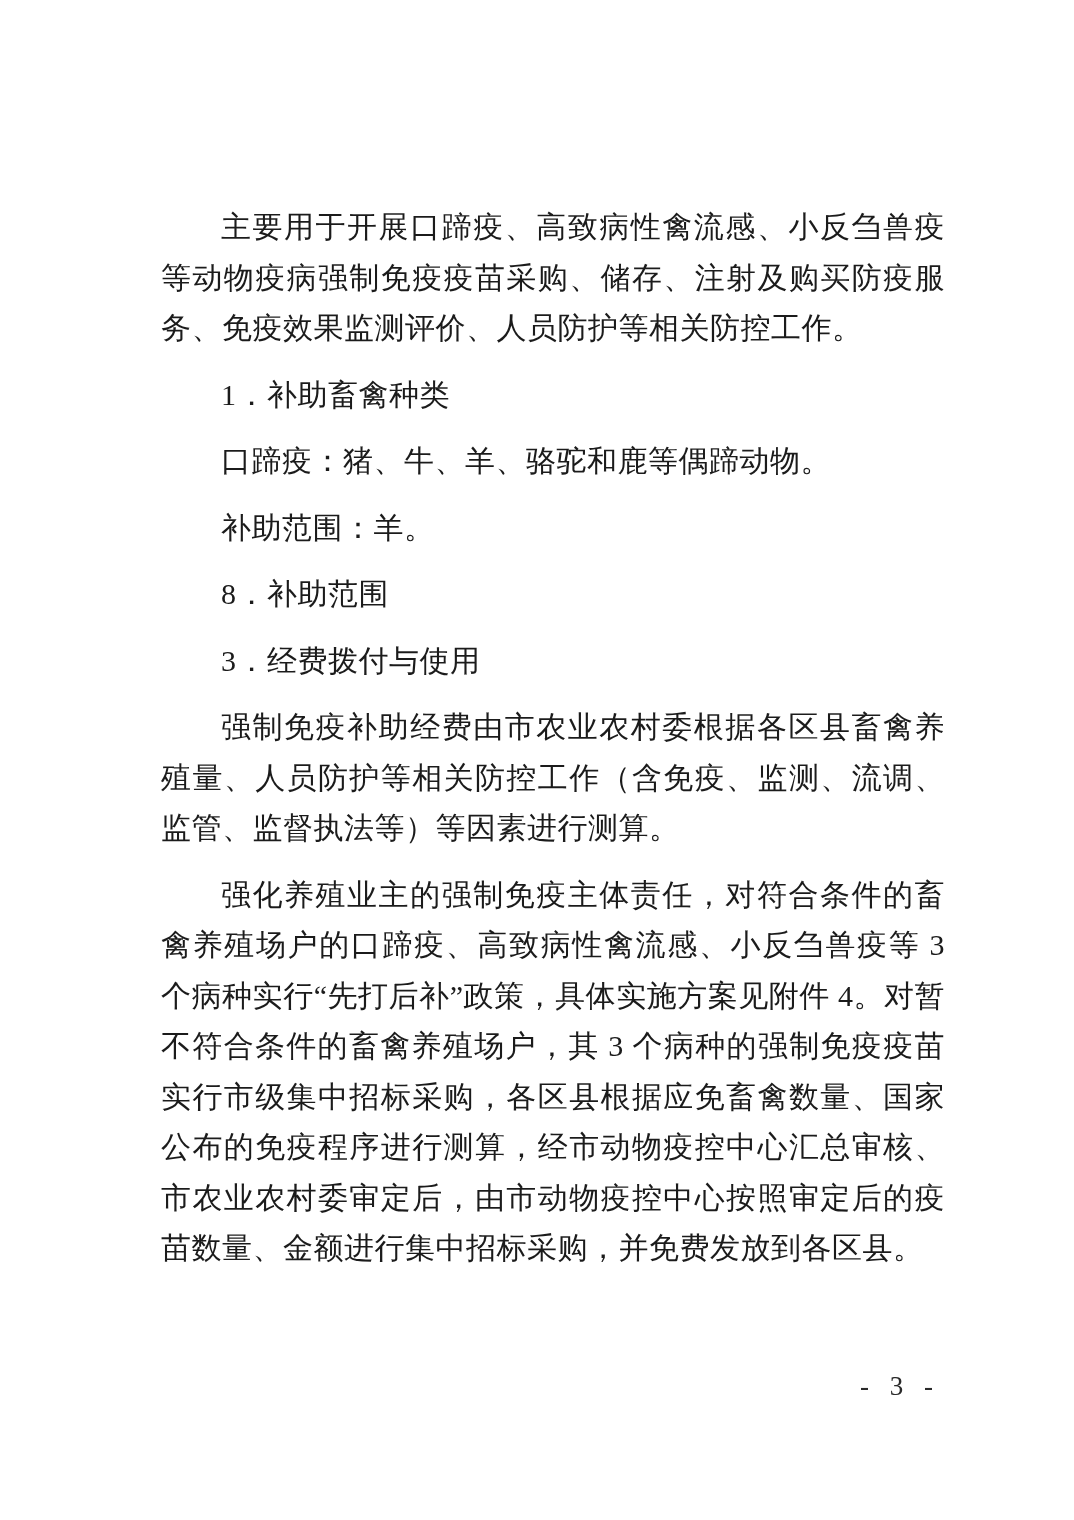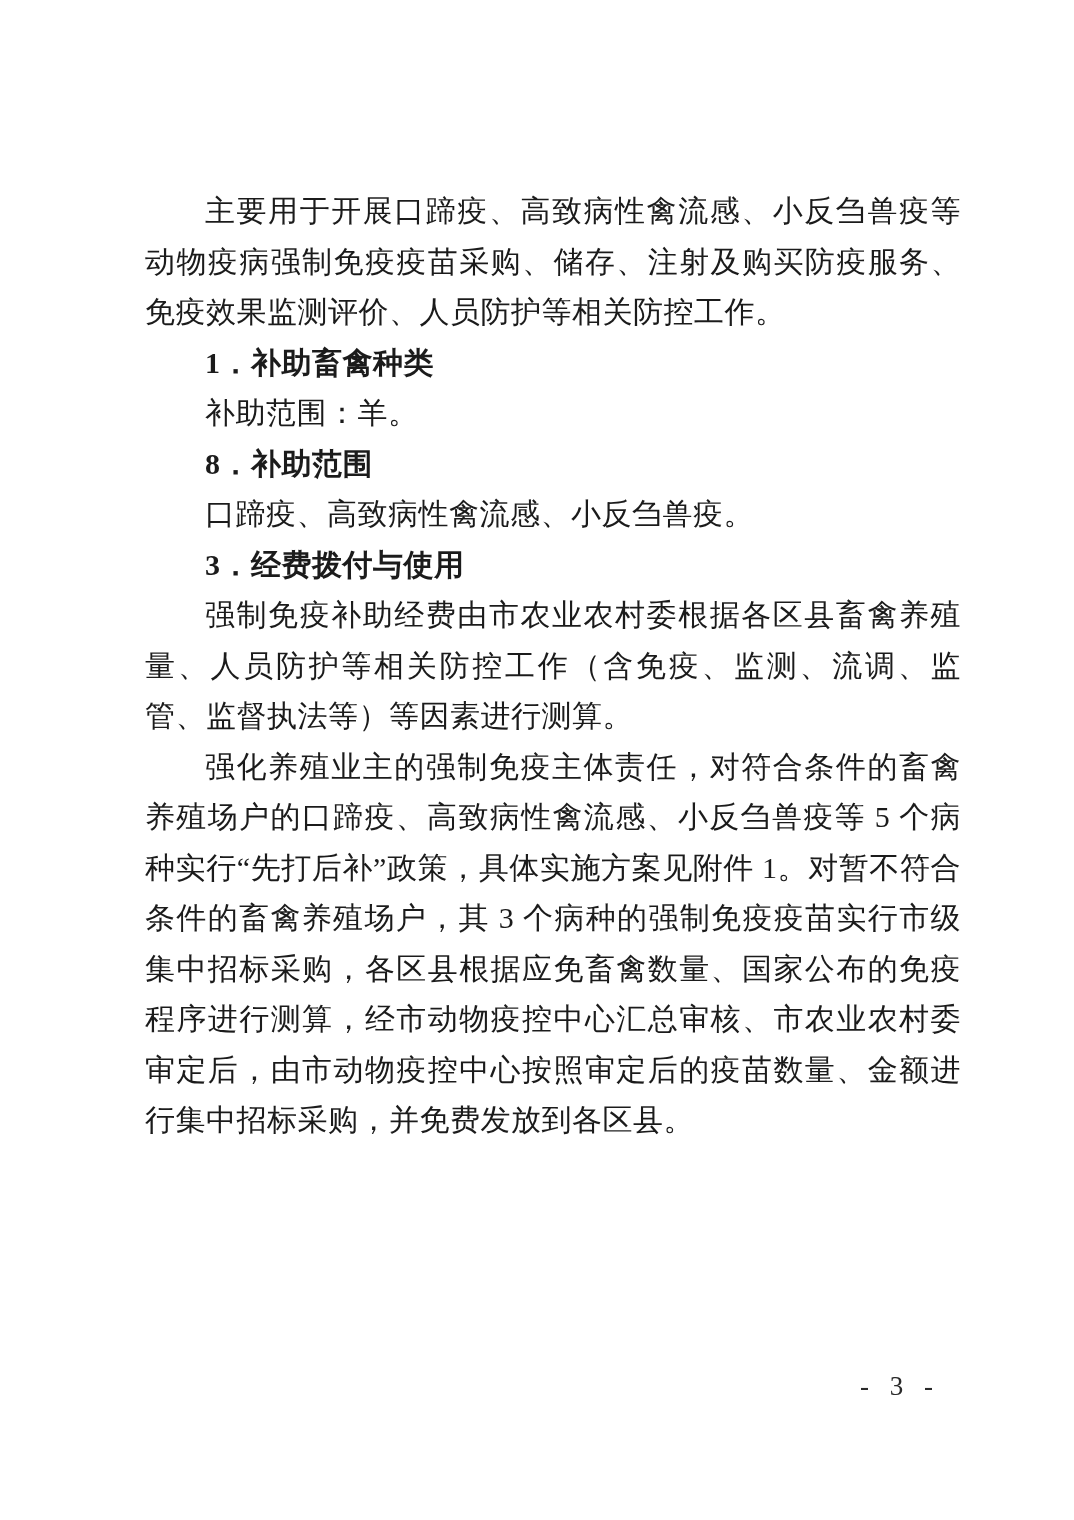--- a/index.html
+++ b/index.html
@@ -17,49 +17,49 @@
     color: #1b1b1b;
     overflow: hidden;
   }
   .content {
     position: absolute;
     left: 145px;
     top: 186px;
     width: 816px;
   }
   .blk {
-    margin: 0;
+    margin: 16px;
     font-size: 30px;
     line-height: 50.5px;
     text-align: justify;
     text-indent: 2em;
     letter-spacing: 0.5px;
     word-break: break-all;
   }
   .heading {
-    font-weight: bold;
+    font-weight: normal;
   }
   .pageno {
     position: absolute;
     right: 134px;
     bottom: 118px;
     font-size: 27px;
     letter-spacing: 7px;
     color: #2a2a2a;
     font-family: "Liberation Serif", "DejaVu Serif", serif;
   }
 </style>
 </head>
 <body>
 
 <div class="page">
   <div class="content">
     <p class="blk">主要用于开展口蹄疫、高致病性禽流感、小反刍兽疫等动物疫病强制免疫疫苗采购、储存、注射及购买防疫服务、免疫效果监测评价、人员防护等相关防控工作。</p>
     <p class="blk heading">1．补助畜禽种类</p>
+    <p class="blk">口蹄疫：猪、牛、羊、骆驼和鹿等偶蹄动物。</p>
     <p class="blk">补助范围：羊。</p>
     <p class="blk heading">8．补助范围</p>
-    <p class="blk">口蹄疫、高致病性禽流感、小反刍兽疫。</p>
     <p class="blk heading">3．经费拨付与使用</p>
     <p class="blk">强制免疫补助经费由市农业农村委根据各区县畜禽养殖量、人员防护等相关防控工作（含免疫、监测、流调、监管、监督执法等）等因素进行测算。</p>
-    <p class="blk">强化养殖业主的强制免疫主体责任，对符合条件的畜禽养殖场户的口蹄疫、高致病性禽流感、小反刍兽疫等 5 个病种实行“先打后补”政策，具体实施方案见附件 1。对暂不符合条件的畜禽养殖场户，其 3 个病种的强制免疫疫苗实行市级集中招标采购，各区县根据应免畜禽数量、国家公布的免疫程序进行测算，经市动物疫控中心汇总审核、市农业农村委审定后，由市动物疫控中心按照审定后的疫苗数量、金额进行集中招标采购，并免费发放到各区县。</p>
+    <p class="blk">强化养殖业主的强制免疫主体责任，对符合条件的畜禽养殖场户的口蹄疫、高致病性禽流感、小反刍兽疫等 3 个病种实行“先打后补”政策，具体实施方案见附件 4。对暂不符合条件的畜禽养殖场户，其 3 个病种的强制免疫疫苗实行市级集中招标采购，各区县根据应免畜禽数量、国家公布的免疫程序进行测算，经市动物疫控中心汇总审核、市农业农村委审定后，由市动物疫控中心按照审定后的疫苗数量、金额进行集中招标采购，并免费发放到各区县。</p>
   </div>
   <div class="pageno">- 3 -</div>
 </div>
 
 </body></html>

